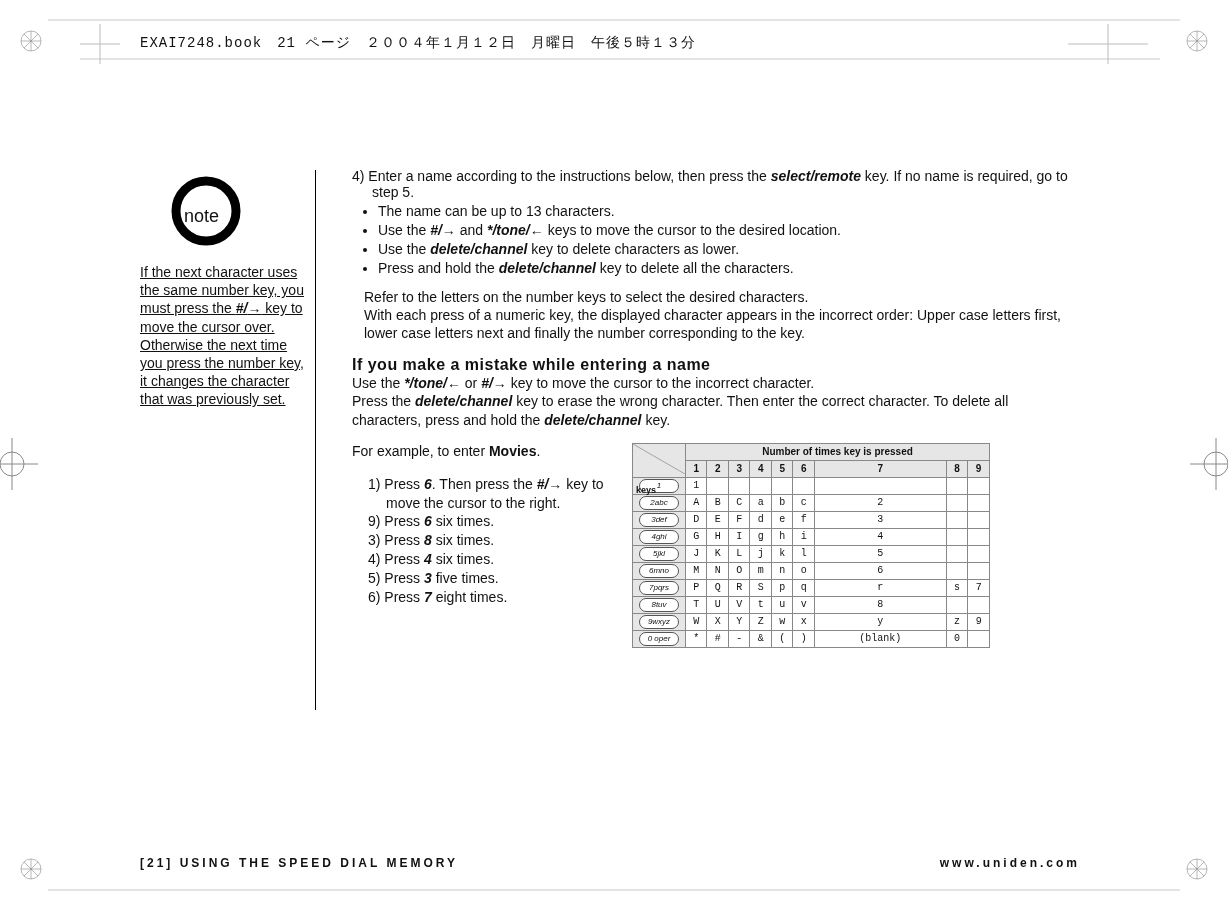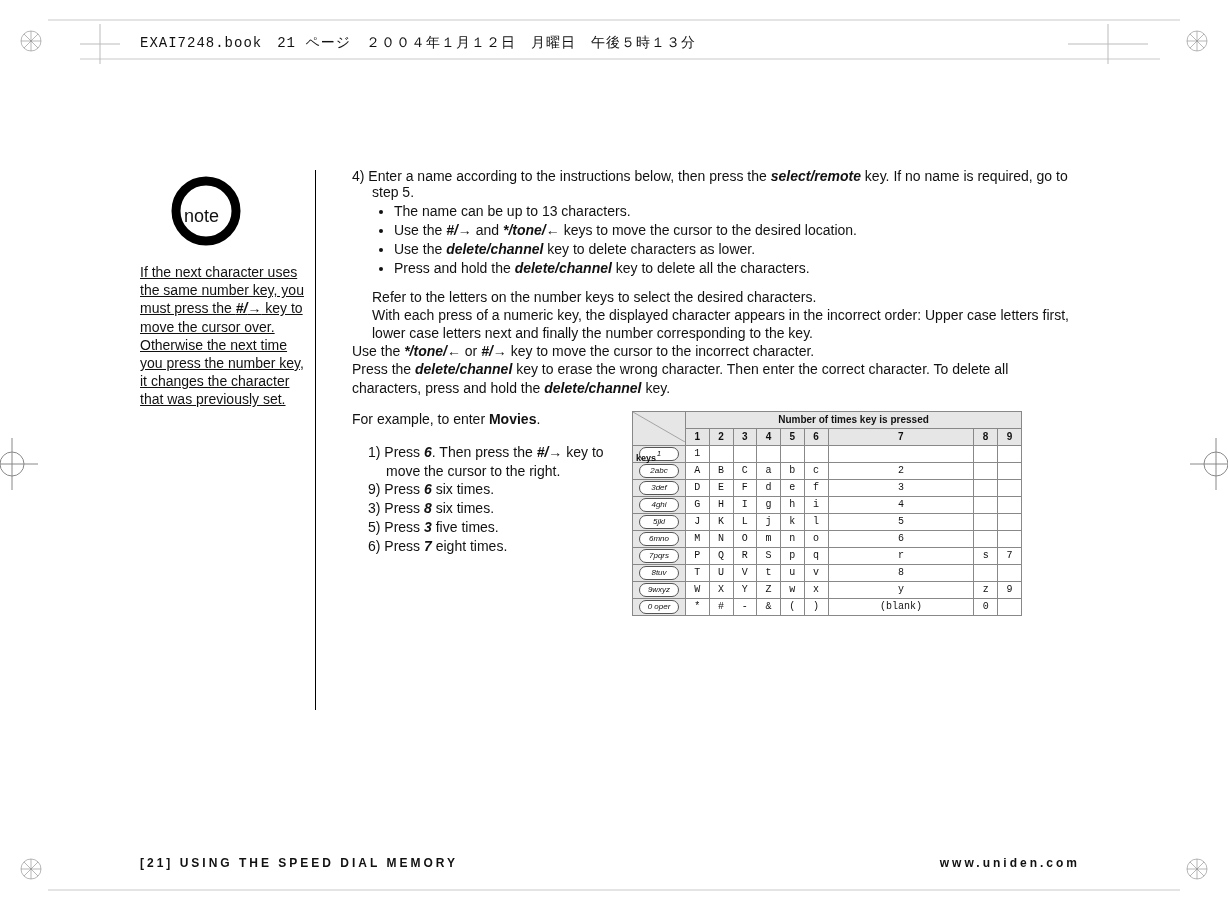--- a/index.html
+++ b/index.html
@@ -62,39 +62,39 @@
     height: 540px;
     background: #000;
   }
   .main {
     position: absolute;
     left: 212px;
     top: -2px;
     width: 720px;
   }
   .step4-line { text-indent: -20px; padding-left: 20px; }
-  .bullets { margin: 2px 0 2px 42px; padding: 0; }
+  .bullets { margin: 2px 0 2px 26px; padding: 0; }
   .bullets li { list-style: disc; margin: 0; padding: 0; line-height: 1.35; }
-  .para { margin: 10px 0 0 20px; line-height: 1.3; }
+  .para { margin: 10px 0 0 12px; line-height: 1.3; }
   .sub-head {
     font-weight: bold;
     margin: 14px 0 0 0;
     font-size: 16px;
     letter-spacing: 0.5px;
   }
   .example-block { margin-top: 14px; }
   .example-left {
     float: left;
     width: 270px;
   }
   .ex-steps { margin: 16px; padding-left: 0; }
   .ex-steps .s { text-indent: -18px; padding-left: 18px; line-height: 1.35; }
   .table-wrap {
     float: left;
-    width: 390px;
+    width: 358px;
     margin-left: 10px;
   }
   table.char {
     border-collapse: collapse;
     width: 100%;
     font-size: 10px;
     text-align: center;
   }
   table.char th, table.char td {
     border: 1px solid #888;
@@ -235,32 +235,34 @@
       <li><span>Use the </span><span class="ib">#/</span><span>→</span><span> and </span><span class="ib">*/tone/</span><span>←</span><span> keys to move the cursor to the desired location.</span></li>
       <li><span>Use the </span><span class="ib">delete/channel</span><span> key to delete characters as lower.</span></li>
       <li><span>Press and hold the </span><span class="ib">delete/channel</span><span> key to delete all the characters.</span></li>
     </ul>
 
     <div class="para">
       <div>Refer to the letters on the number keys to select the desired characters.</div>
       <div>With each press of a numeric key, the displayed character appears in the incorrect order: Upper case letters first, lower case letters next and finally the number corresponding to the key.</div>
     </div>
 
+    <div class="sub-head">If you make a mistake while entering a name</div>
     <div style="line-height:1.3">
       <span>Use the </span><span class="ib">*/tone/</span><span>←</span><span> or </span><span class="ib">#/</span><span>→</span><span> key to move the cursor to the incorrect character.</span><br>
       <span>Press the </span><span class="ib">delete/channel</span><span> key to erase the wrong character. Then enter the correct character. To delete all characters, press and hold the </span><span class="ib">delete/channel</span><span> key.</span>
     </div>
 
     <div class="example-block clearfix">
       <div class="example-left">
         <div><span>For example, to enter </span><span class="b">Movies</span><span>.</span></div>
         <div class="ex-steps">
           <div class="s"><span>1) Press </span><span class="ib">6</span><span>. Then press the </span><span class="ib">#/</span><span>→</span><span> key to move the cursor to the right.</span></div>
           <div class="s"><span>9) Press </span><span class="ib">6</span><span> six times.</span></div>
           <div class="s"><span>3) Press </span><span class="ib">8</span><span> six times.</span></div>
+          <div class="s"><span>4) Press </span><span class="ib">4</span><span> six times.</span></div>
           <div class="s"><span>5) Press </span><span class="ib">3</span><span> five times.</span></div>
           <div class="s"><span>6) Press </span><span class="ib">7</span><span> eight times.</span></div>
         </div>
       </div>
 
       <div class="table-wrap">
         <table class="char">
           <tbody>
               <tr>
             <th class="keycell diag-cell" rowspan="2" style="height:30px">

